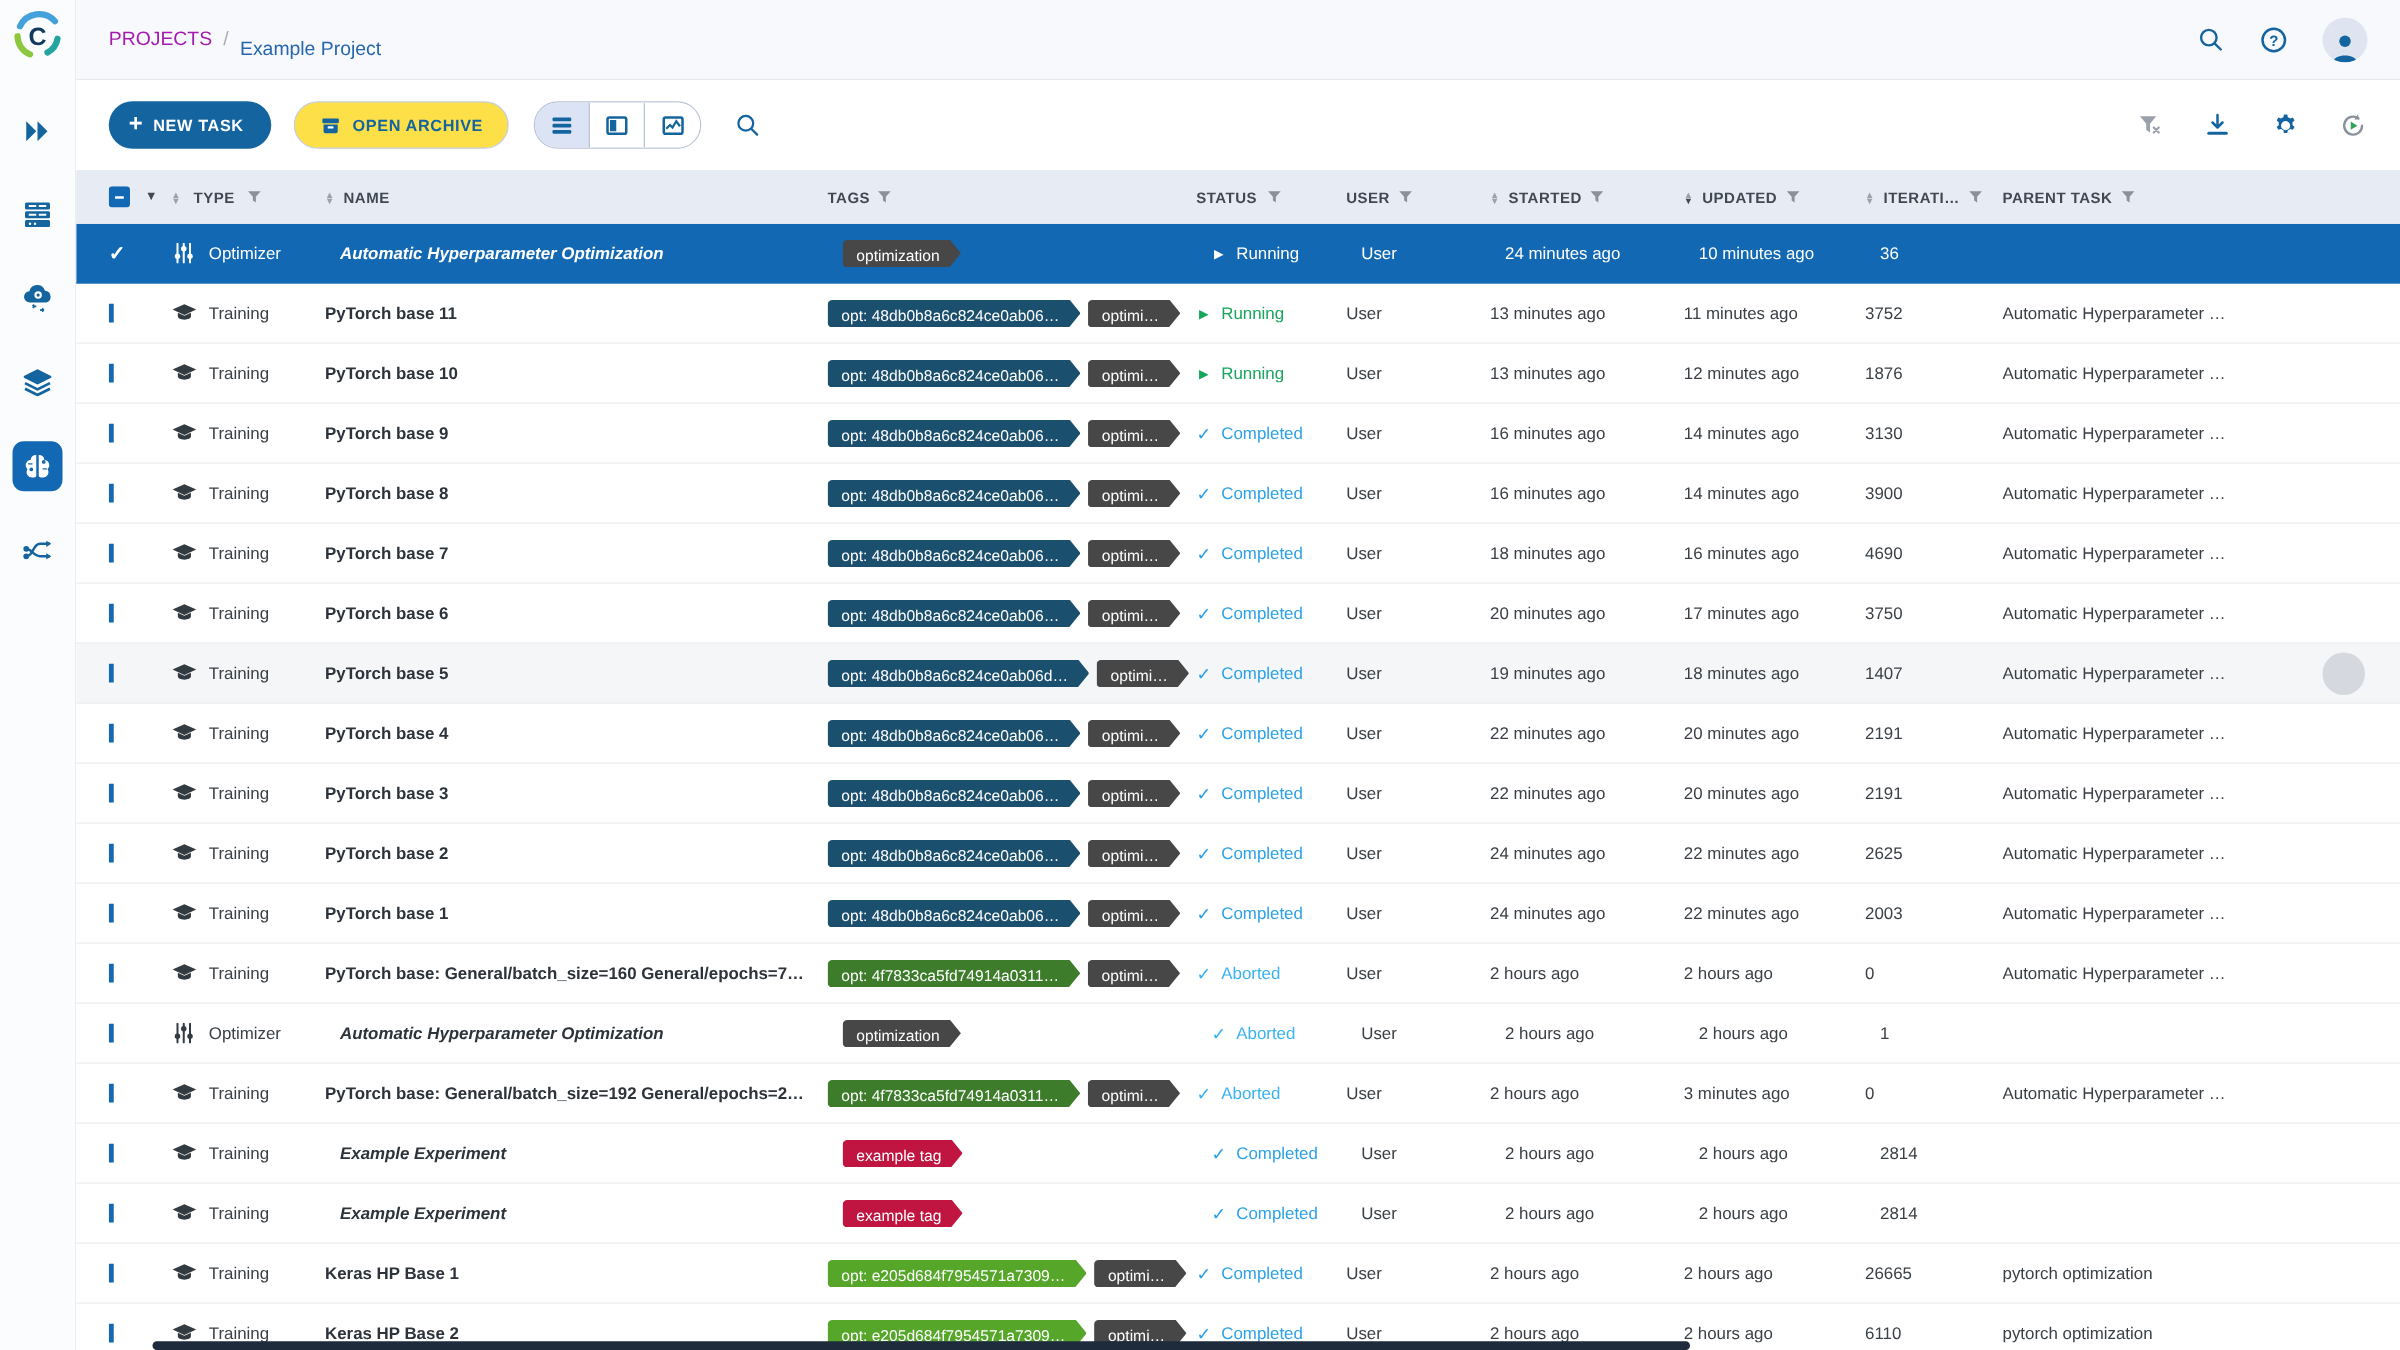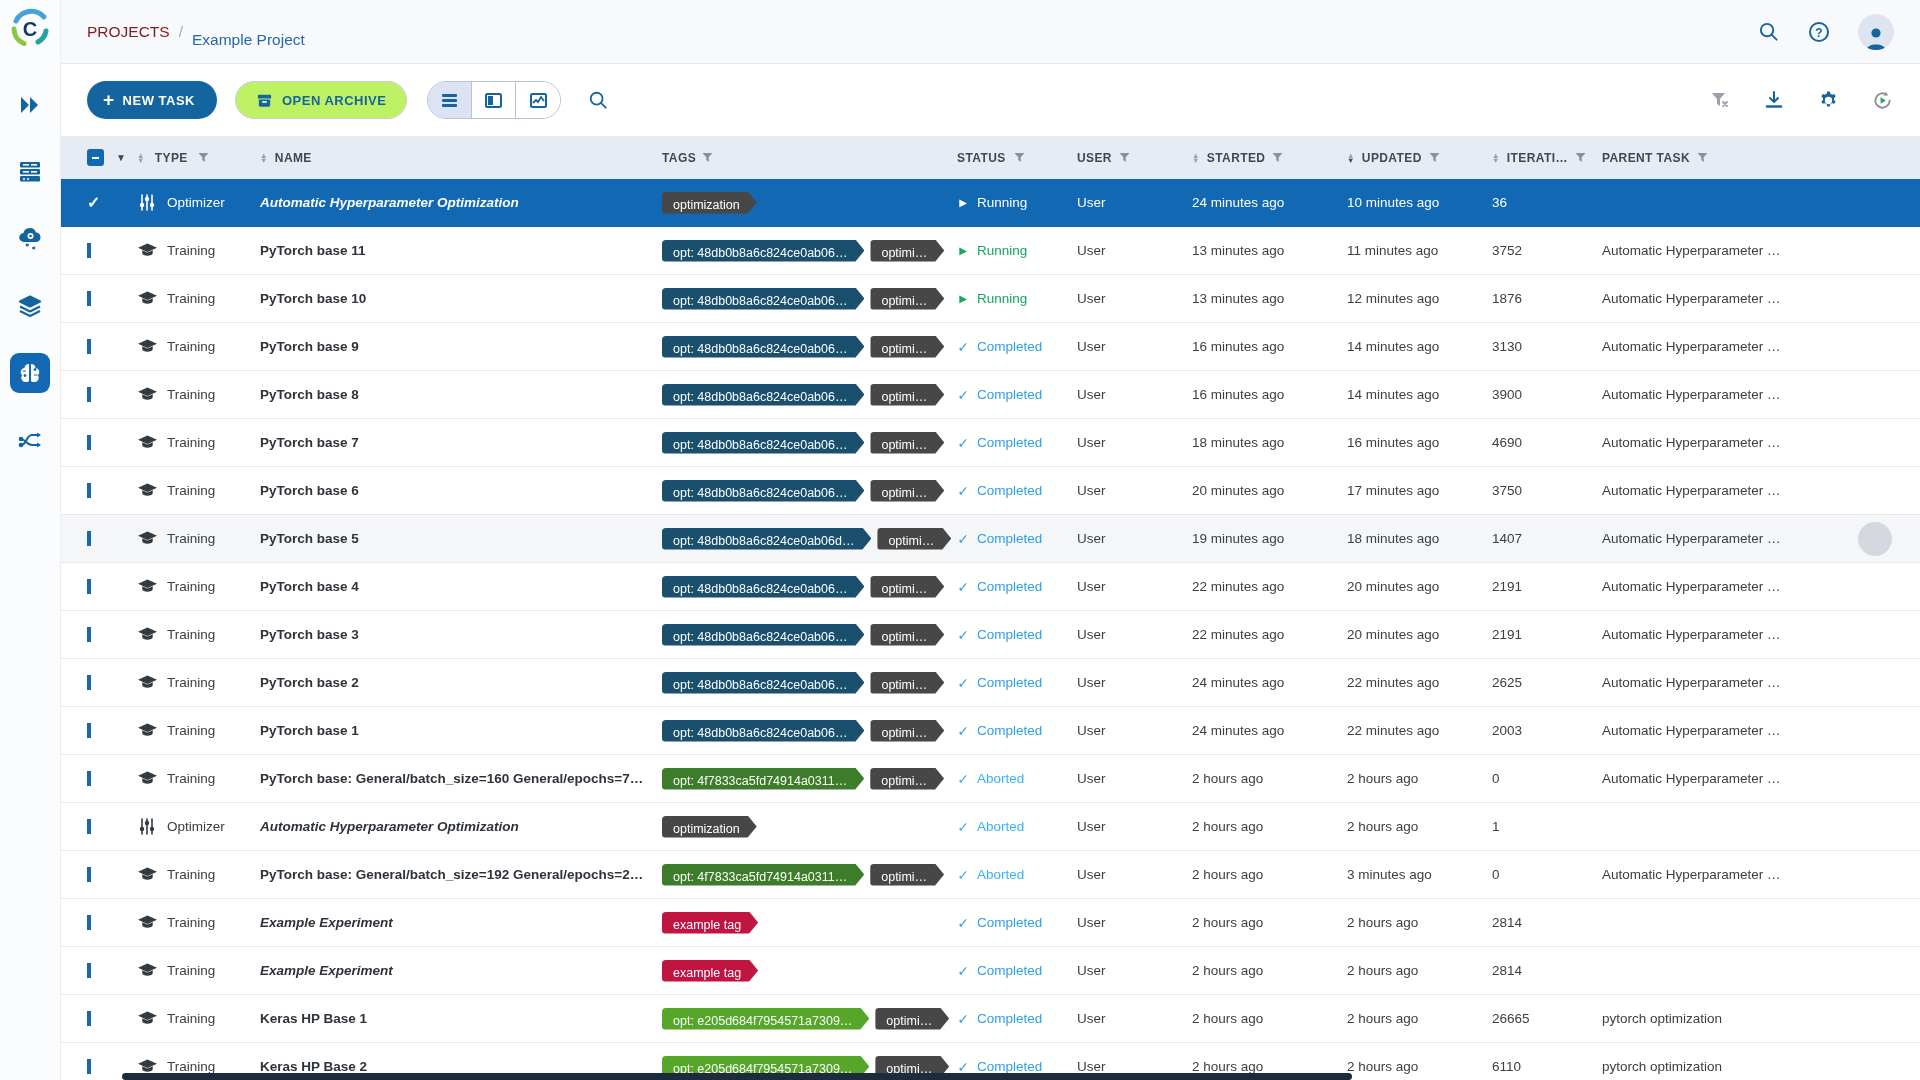--- a/index.html
+++ b/index.html
@@ -17,21 +17,21 @@
   .nav-item.active { background:#1268b2; color:#fff; }
   .nav-item svg { display:block; }
 
   
   .main { flex:1; display:flex; flex-direction:column; position:relative; min-width:0; }
 
   
   .topbar { height:64px; background:#f8f9fd; border-bottom:1px solid #e7e9ef;
             display:flex; align-items:center; padding:0 26px; position:relative; flex-shrink:0; }
   .breadcrumb { font-size:15.5px; color:#4b535c; display:flex; gap:9px; align-items:center; }
-  .breadcrumb .root { color:#7f1d1d; }
+  .breadcrumb .root { color:#a21caf; }
   .breadcrumb .sep { color:#a7adb6; }
   .breadcrumb .current { color:#2566ad; cursor:pointer;margin-top:16px; }
   .tabs { position:absolute; left:50%; top:0; height:64px; transform:translateX(-46%);
           display:flex; gap:46px; align-items:stretch; }
   .tab { display:flex; align-items:center; font-size:13px; font-weight:bold; letter-spacing:.6px;
          color:#8d939c; cursor:pointer; position:relative; }
   .tab.active { color:#1268b2; }
   .tab.active::after { content:""; position:absolute; left:-10px; right:-10px; bottom:0;
                        height:3px; background:#1268b2; }
   .topbar-icons { margin-left:auto; display:flex; align-items:center; gap:27px; }
@@ -39,21 +39,21 @@
              color:#14659f; cursor:pointer; }
   .avatar { width:36px; height:36px; border-radius:50%; background:#dfe5f0;
             display:flex; align-items:flex-end; justify-content:center; overflow:hidden; cursor:pointer; }
 
   
   .toolbar { height:72px; background:#fff; display:flex; align-items:center; padding:0 26px; flex-shrink:0; }
   .btn-new { height:38px; border:none; border-radius:19px; background:#14659f; color:#fff;
              font-family:inherit; font-size:13px; font-weight:bold; letter-spacing:.5px;
              padding:0 22px 0 16px; display:flex; align-items:center; gap:8px; cursor:pointer; }
   .btn-new .plus { font-size:19px; font-weight:bold; line-height:1; margin-top:-2px; }
-  .btn-archive { height:38px; margin-left:18px; border:1px solid #c6cede; border-radius:19px; background:#bef264;
+  .btn-archive { height:38px; margin-left:18px; border:1px solid #c6cede; border-radius:19px; background:#fde047;
                  color:#14659f; font-family:inherit; font-size:13px; font-weight:bold; letter-spacing:.5px;
                  padding:0 20px; display:flex; align-items:center; gap:9px; cursor:pointer; }
   .view-group { margin-left:20px; height:38px; border:1px solid #b9c3d6; border-radius:19px;
                 display:flex; overflow:hidden; }
   .view-seg { width:44px; display:flex; align-items:center; justify-content:center;
               color:#14659f; cursor:pointer; border-right:1px solid #b9c3d6; background:#fff; }
   .view-seg:last-child { border-right:none; }
   .view-seg.active { background:#dbe3f5; }
   .toolbar .search-btn { margin-left:22px; width:30px; height:30px; display:flex; align-items:center;
                          justify-content:center; color:#14659f; cursor:pointer; }
@@ -73,21 +73,21 @@
   .tbody { flex:1; overflow:hidden; }
   .row { height:48px; display:flex; align-items:center; padding-left:26px; background:#fff;
          border-bottom:1px solid #e9eaee; font-size:13.5px; color:#3a4046; cursor:pointer; }
   .row.hovered { background:#f5f6f8; }
   .row.selected { background:#1268b2; color:#fff; border-bottom-color:#1268b2; }
   .cell { overflow:hidden; white-space:nowrap; flex-shrink:0; }
   .c-select { width:50px; }
   .c-type   { width:123px; display:flex; align-items:center; gap:10px; }
   .c-name   { width:402px; font-weight:bold; color:#2d333a; padding-right:18px; text-overflow:ellipsis; }
   .row.selected .c-name { color:#fff; }
-  .c-name.italic { font-style:italic; }
+  .c-name.italic { font-style:italic;margin-left:12px; }
   .c-tags   { width:295px; display:flex; gap:6px; align-items:center; }
   .c-status { width:120px; display:flex; align-items:center; gap:8px; }
   .c-user   { width:115px; }
   .c-started{ width:155px; }
   .c-updated{ width:145px; }
   .c-iter   { width:110px; }
   .c-parent { flex:1; min-width:0; text-overflow:ellipsis; flex-shrink:1; }
 
   
   .thead .c-type, .thead .c-tags, .thead .c-status, .thead .c-user, .thead .c-started,

